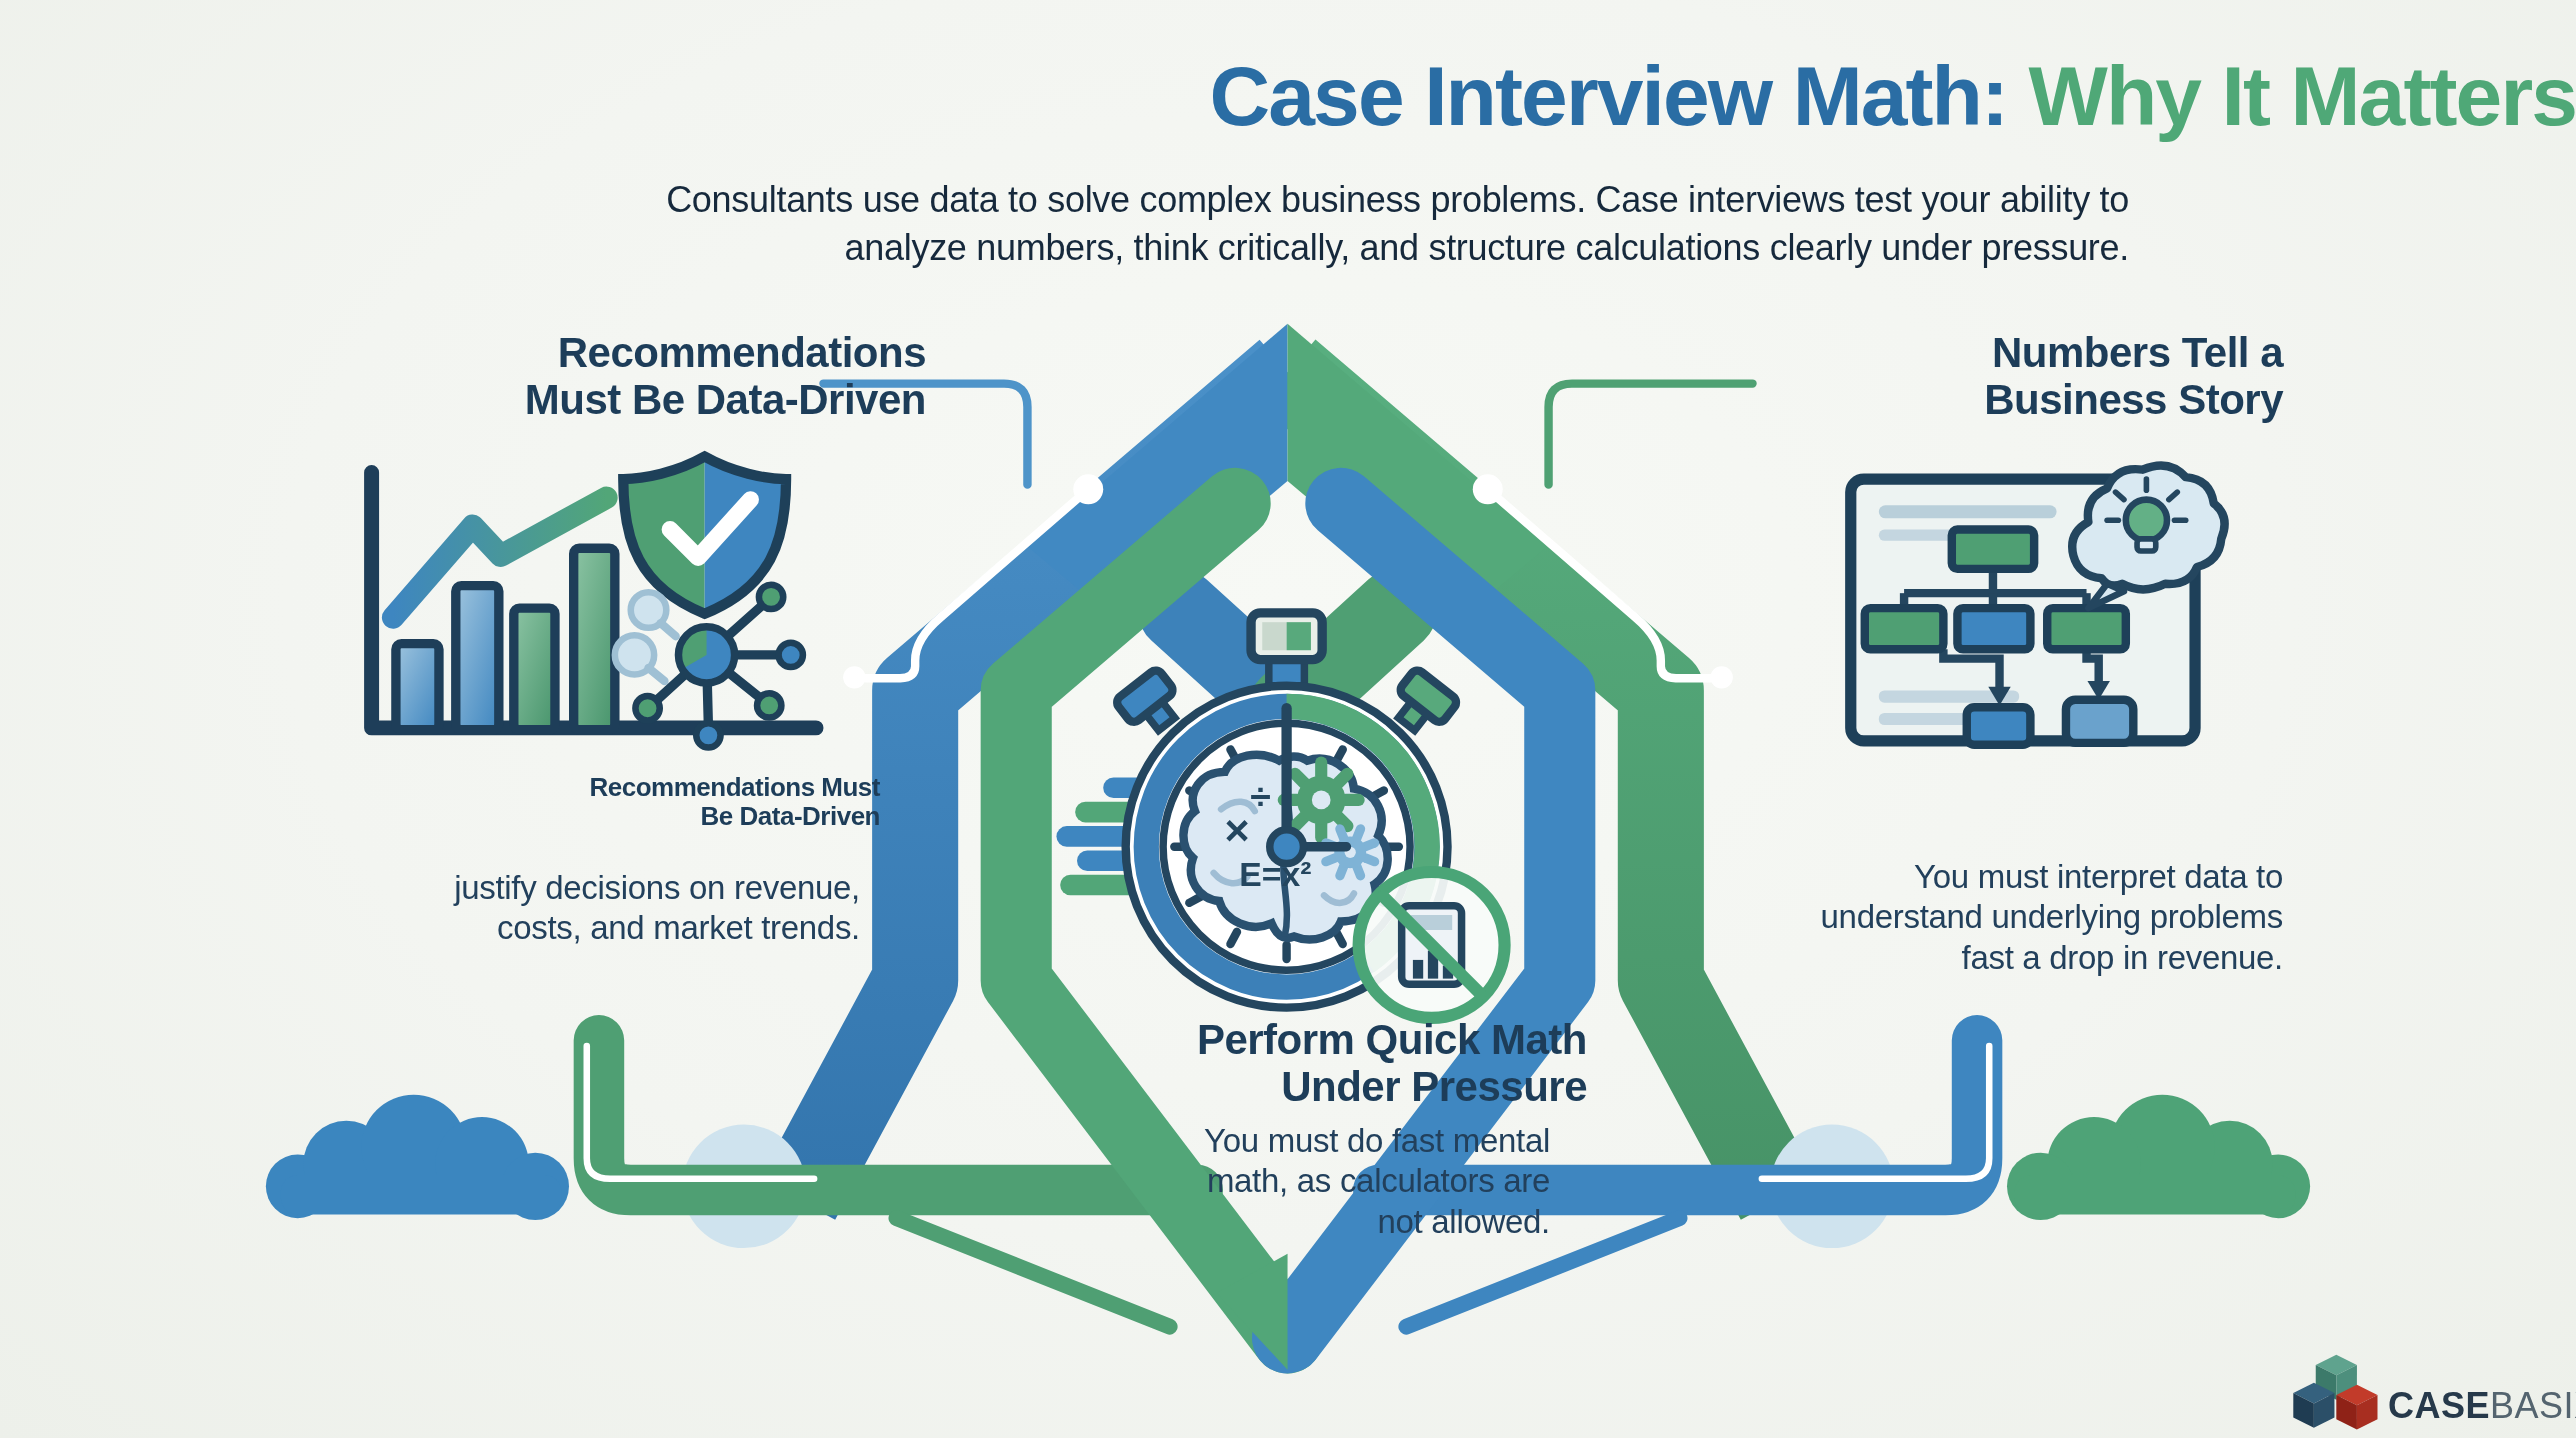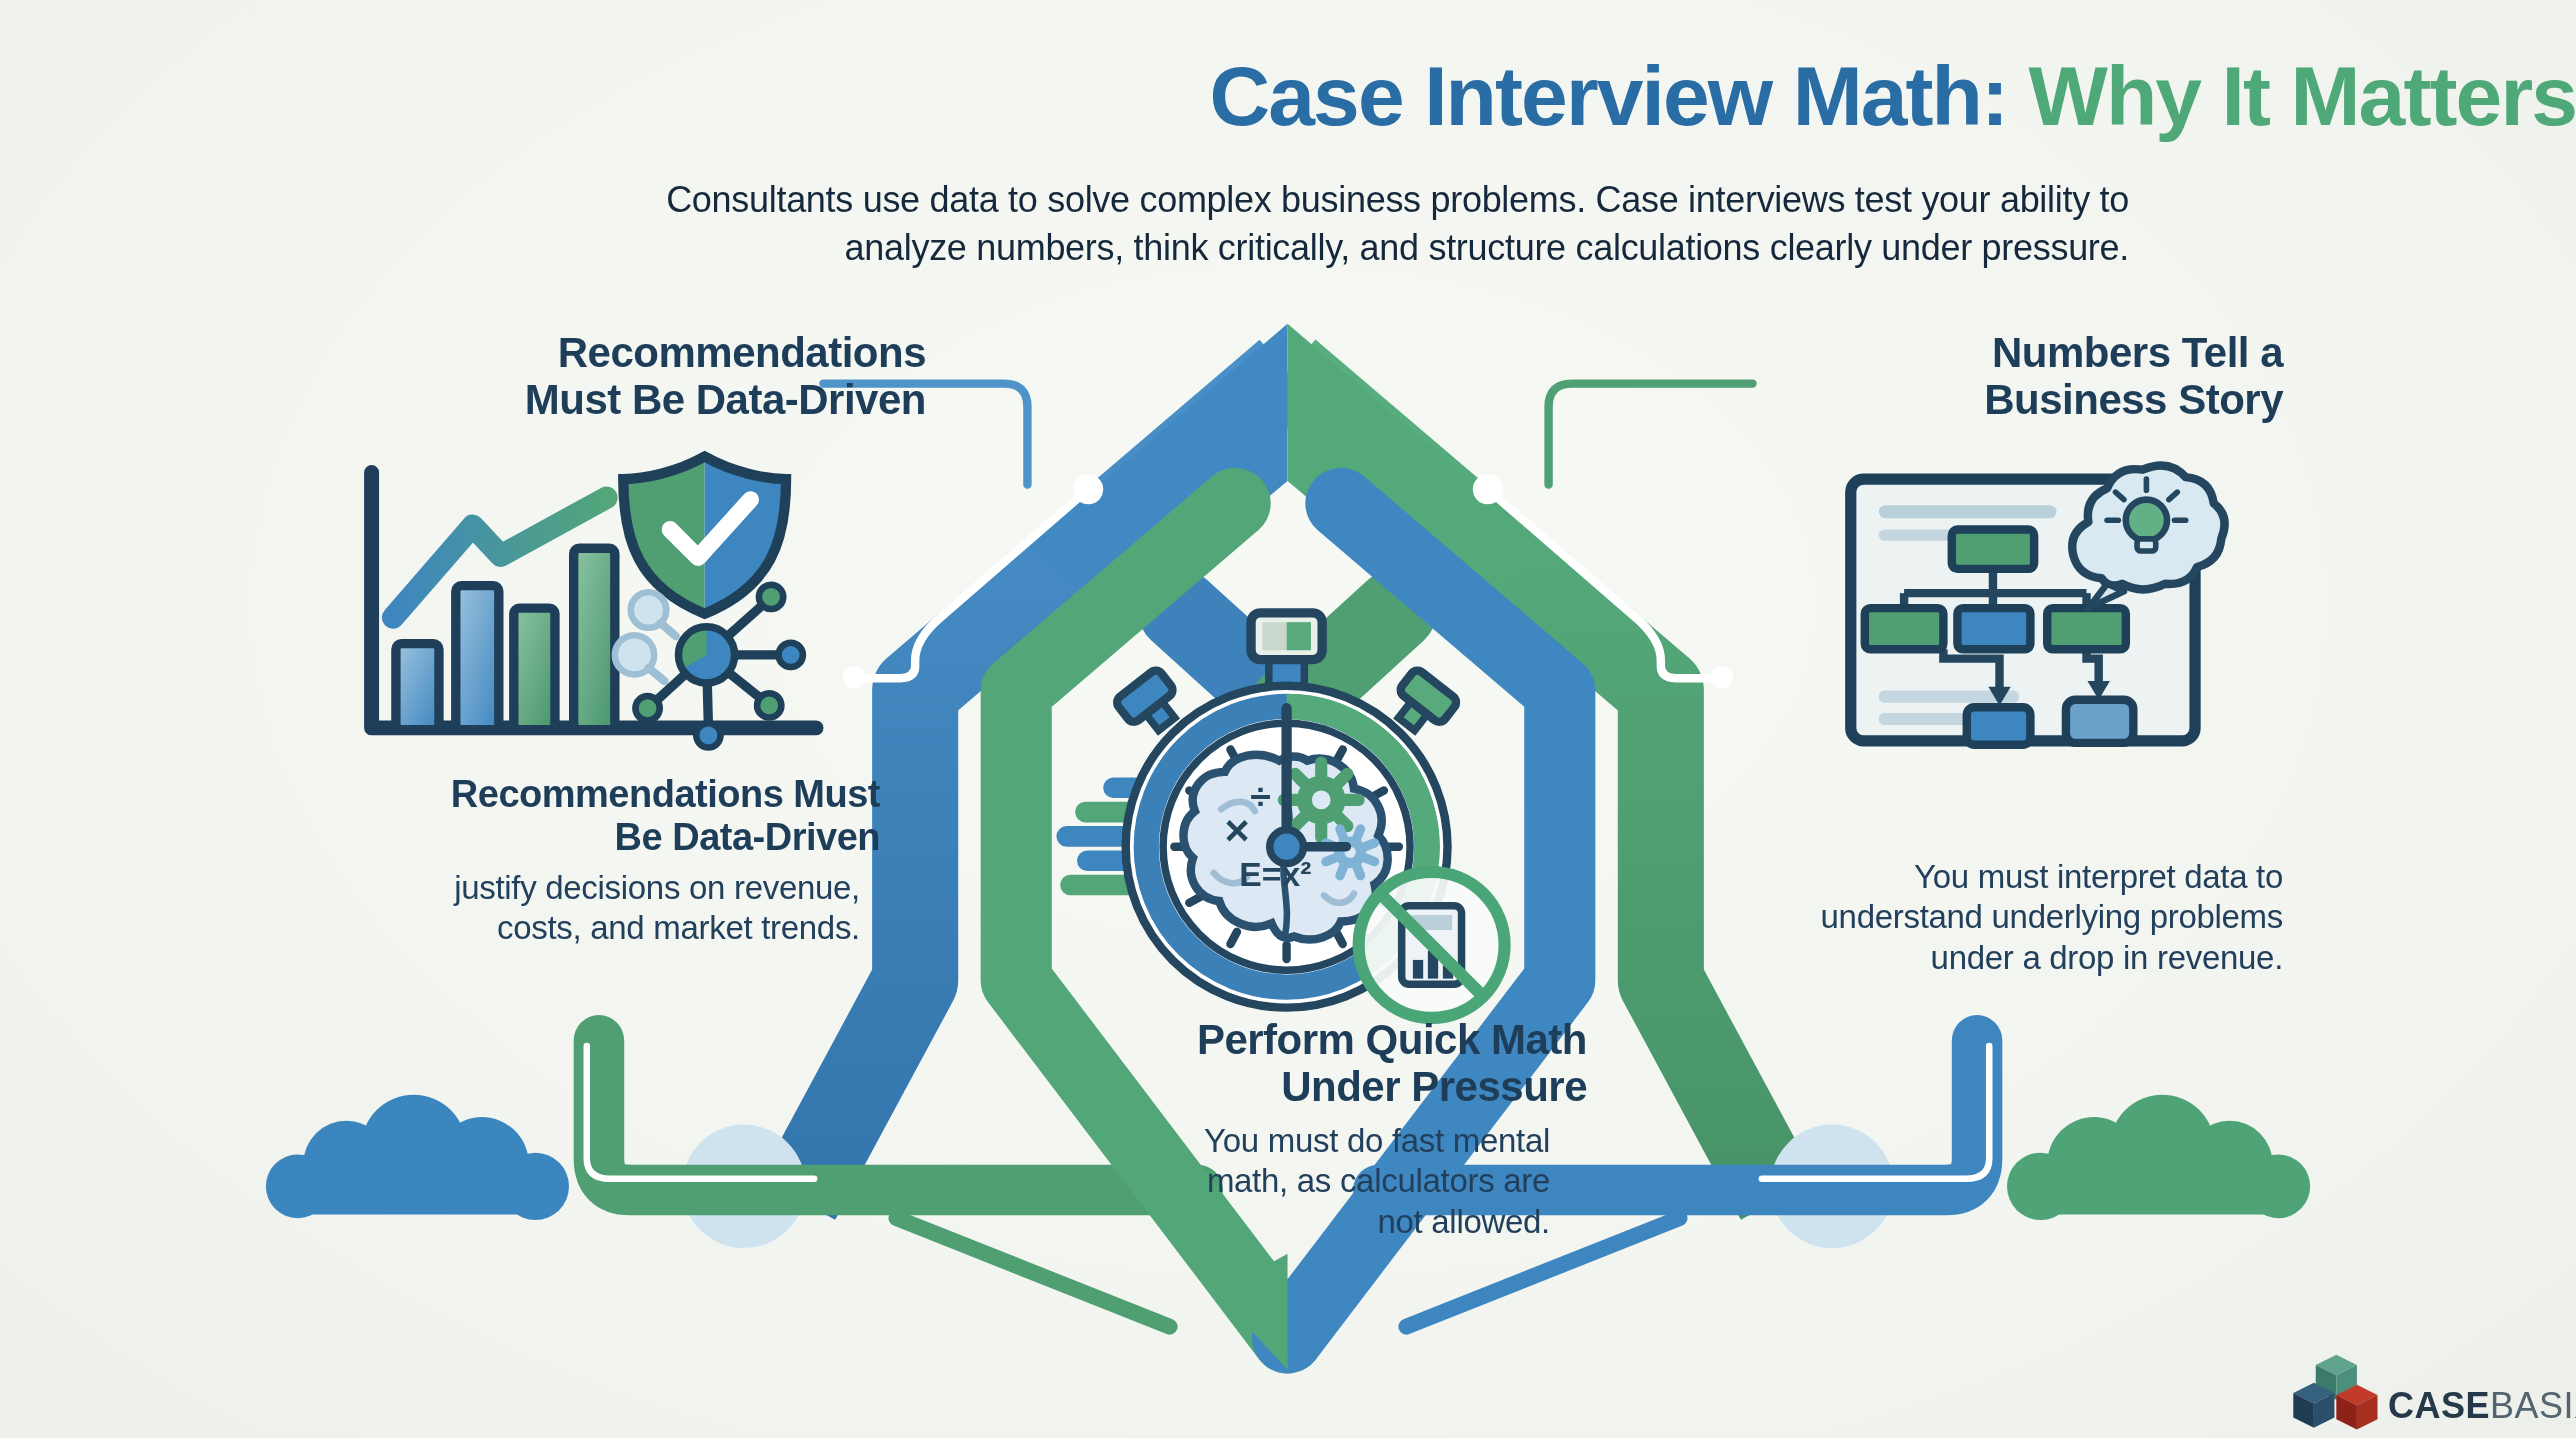--- a/index.html
+++ b/index.html
@@ -8,21 +8,21 @@
     background:radial-gradient(ellipse at 50% 42%, #f7f9f5 0%, #f3f5f1 55%, #edf0ea 100%);
     font-family:"Liberation Sans", sans-serif;
   }
   .art{position:absolute;left:0;top:0;}
   .txt{position:absolute; text-align:right;}
   .title{top:52px; left:0; width:2576px; font-size:84px; font-weight:800; letter-spacing:-1.9px; line-height:1.05;}
   .title .t-blue{color:#2a6da4;}
   .title .t-green{color:#4fa877;}
   .subtitle{top:176px; left:445px; width:1684px; font-size:36px; font-weight:500; color:#16293c; line-height:1.32; letter-spacing:-0.3px;}
   .h2{font-size:42px; font-weight:800; color:#1d3d59; line-height:1.12; letter-spacing:-0.5px;}
-  .h3{font-size:38px; font-weight:800; color:#1d3d59; line-height:1.12; letter-spacing:-0.5px;}
+  .h3{font-size:26px; font-weight:800; color:#1d3d59; line-height:1.12; letter-spacing:-0.5px;}
   .bodytxt{font-size:33px; font-weight:500; color:#22405c; line-height:1.22; letter-spacing:-0.3px;}
   .left-heading{top:329px; left:234px; width:692px;}
   .right-heading{top:329px; left:1684px; width:599px;}
   .left-subheading{top:773px; left:281px; width:599px;}
   .left-body{top:868px; left:299px; width:561px;}
   .right-body{top:857px; left:1684px; width:599px;}
   .center-heading{top:1016px; left:988px; width:599px;}
   .center-body{top:1121px; left:1026px; width:524px;}
   .logo-text{position:absolute; top:1385px; left:2388px; font-size:36px; letter-spacing:0.5px; white-space:nowrap;}
   .logo-text .bold{font-weight:800; color:#26394a;}
@@ -339,21 +339,21 @@
 </div>
 
 <div class="txt bodytxt left-body">
   <span class="line">justify decisions on revenue,</span>
   <span class="line">costs, and market trends.</span>
 </div>
 
 <div class="txt bodytxt right-body">
   <span class="line">You must interpret data to</span>
   <span class="line">understand underlying problems</span>
-  <span class="line">under a drop in revenue.</span>
+  <span class="line">fast a drop in revenue.</span>
 </div>
 
 <div class="txt h2 center-heading">
   <span class="line">Perform Quick Math</span>
   <span class="line">Under Pressure</span>
 </div>
 
 <div class="txt bodytxt center-body">
   <span class="line">You must do fast mental</span>
   <span class="line">math, as calculators are</span>

